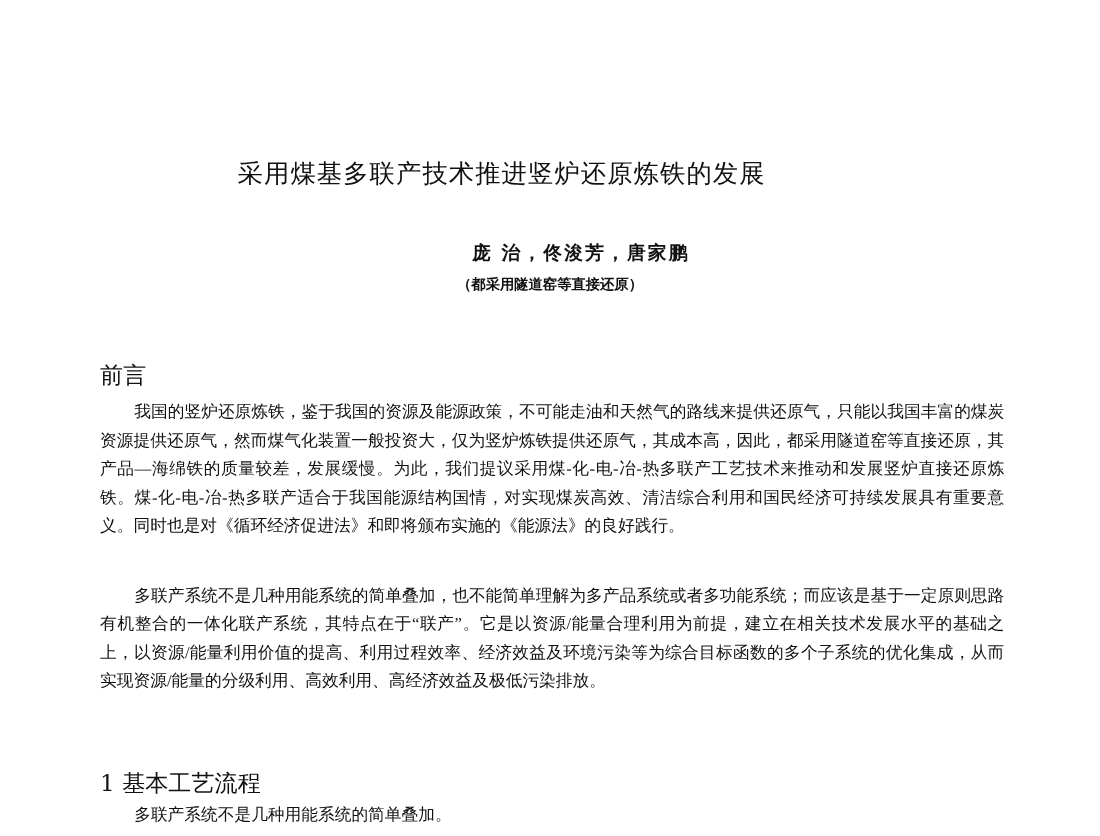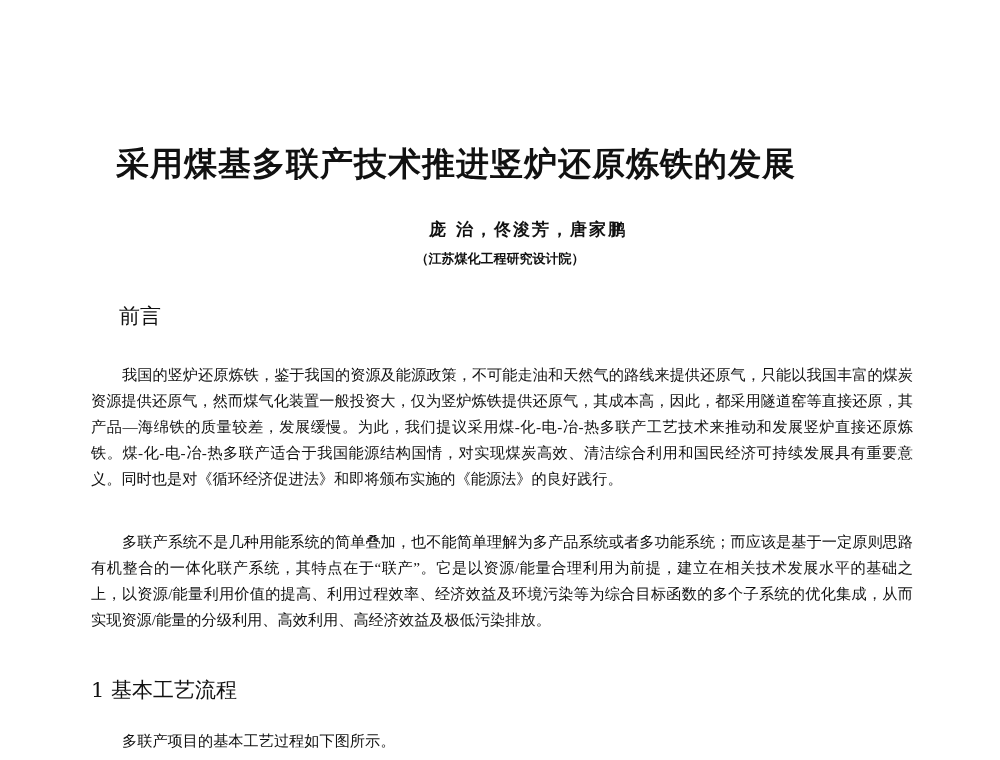--- a/index.html
+++ b/index.html
@@ -1,36 +1,36 @@
 <!DOCTYPE html>
 <html><head>
 <meta charset="utf-8">
 <style>
   html, body { margin:0; padding:0; background:#ffffff; }
   body { width:1000px; height:760px; position:relative; overflow:hidden;
          font-family:"DejaVu Serif", serif; color:#111; }
   .title { position:absolute; left:0; width:912px; top:142px; text-align:center;
-           font-family:"DejaVu Sans", sans-serif; font-weight:bold; font-size:33px; letter-spacing:1px; }
+           font-family:"DejaVu Sans", sans-serif; font-weight:normal; font-size:23px; letter-spacing:1px; }
   .authors { position:absolute; left:0; width:1000px; top:218px; text-align:center;
              font-size:17px; font-weight:bold; letter-spacing:2px;padding-left:28px; }
   .affil { position:absolute; left:0; width:1000px; top:250px; text-align:center;
            font-size:13px; font-weight:bold; }
   .h1 { position:absolute; left:91px; font-size:21px; }
   .para { position:absolute; left:91px; width:822px; font-size:15.2px; line-height:26px;
           text-align:justify; margin:0;font-family:Liberation Serif, serif; }
   .para .indent { display:inline-block; width:31px; }
 </style>
 </head>
 <body>
 
 <div class="title">采用煤基多联产技术推进竖炉还原炼铁的发展</div>
 <div class="authors">庞 治，佟浚芳，唐家鹏</div>
-<div class="affil">（江苏煤化工程研究设计院）</div>
+<div class="affil">（都采用隧道窑等直接还原）</div>
 
-<div class="h1" style="top:302px;margin-left:28px;">前言</div>
+<div class="h1" style="top:327px;">前言</div>
 
 <p class="para" style="top:362px;"><span class="indent"></span><span>我国的竖炉还原炼铁，鉴于我国的资源及能源政策，不可能走油和天然气的路线来提供还原气，只能以我国丰富的煤炭资源提供还原气，然而煤气化装置一般投资大，仅为竖炉炼铁提供还原气，其成本高，因此，都采用隧道窑等直接还原，其产品—海绵铁的质量较差，发展缓慢。为此，我们提议采用煤-化-电-冶-热多联产工艺技术来推动和发展竖炉直接还原炼铁。煤-化-电-冶-热多联产适合于我国能源结构国情，对实现煤炭高效、清洁综合利用和国民经济可持续发展具有重要意义。同时也是对《循环经济促进法》和即将颁布实施的《能源法》的良好践行。</span></p>
 
 <p class="para" style="top:529px;"><span class="indent"></span><span>多联产系统不是几种用能系统的简单叠加，也不能简单理解为多产品系统或者多功能系统；而应该是基于一定原则思路有机整合的一体化联产系统，其特点在于“联产”。它是以资源/能量合理利用为前提，建立在相关技术发展水平的基础之上，以资源/能量利用价值的提高、利用过程效率、经济效益及环境污染等为综合目标函数的多个子系统的优化集成，从而实现资源/能量的分级利用、高效利用、高经济效益及极低污染排放。</span></p>
 
-<div class="h1" style="top:676px;">1 基本工艺流程</div>
+<div class="h1" style="top:698px;">1 基本工艺流程</div>
 
-<p class="para" style="top:728px;"><span class="indent"></span><span>多联产项目的基本工艺过程如下图所示。</span></p>
+<p class="para" style="top:728px;"><span class="indent"></span><span>多联产系统不是几种用能系统的简单叠加。</span></p>
 
 </body></html>

